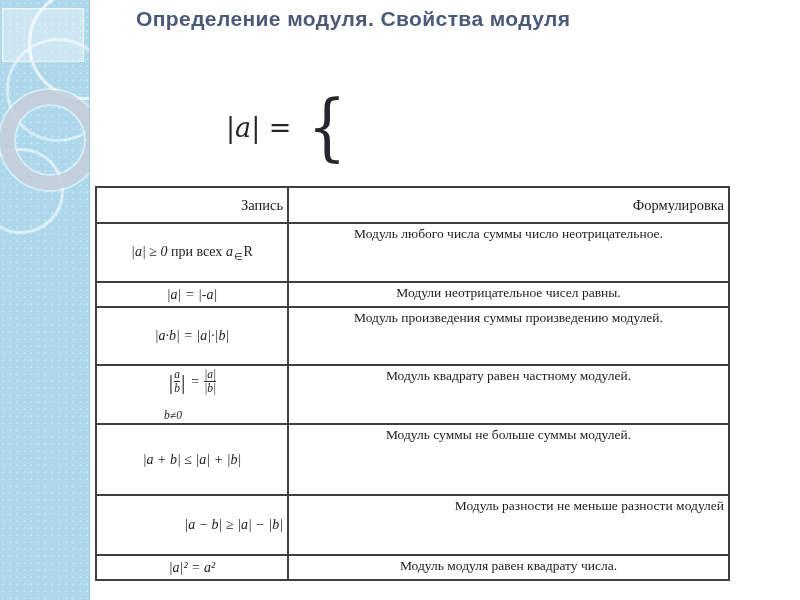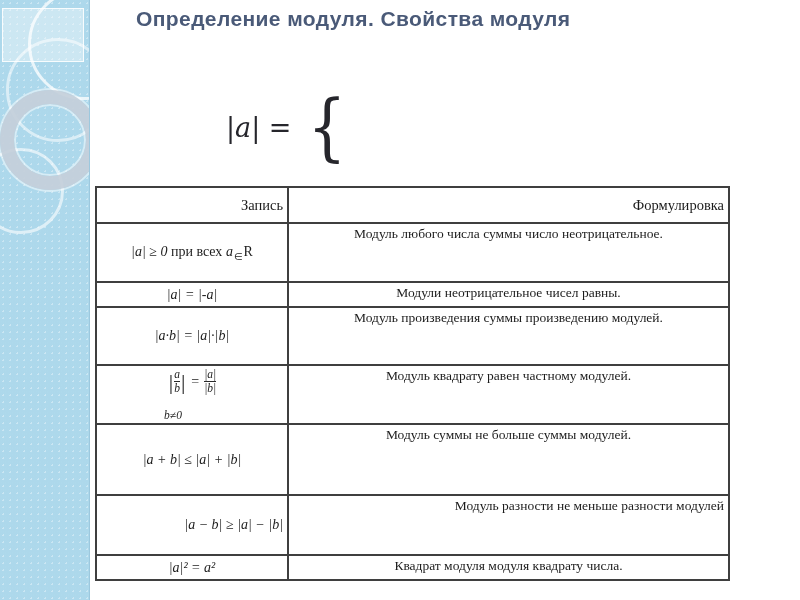--- a/index.html
+++ b/index.html
@@ -180,16 +180,16 @@
     <tr>
       <td class="notation"><span class="math">|a + b| ≤ |a| + |b|</span></td>
       <td class="formulation">Модуль суммы не больше суммы модулей.</td>
     </tr>
     <tr>
       <td class="notation"><span class="math">|a − b| ≥ |a| − |b|</span></td>
       <td class="formulation">Модуль разности не меньше разности модулей</td>
     </tr>
     <tr>
       <td class="notation"><span class="math">|a|² = a²</span></td>
-      <td class="formulation">Квадрат модуля модуля квадрату числа.</td>
+      <td class="formulation">Модуль модуля равен квадрату числа.</td>
     </tr>
   </tbody>
 </table>
 
 </body></html>

